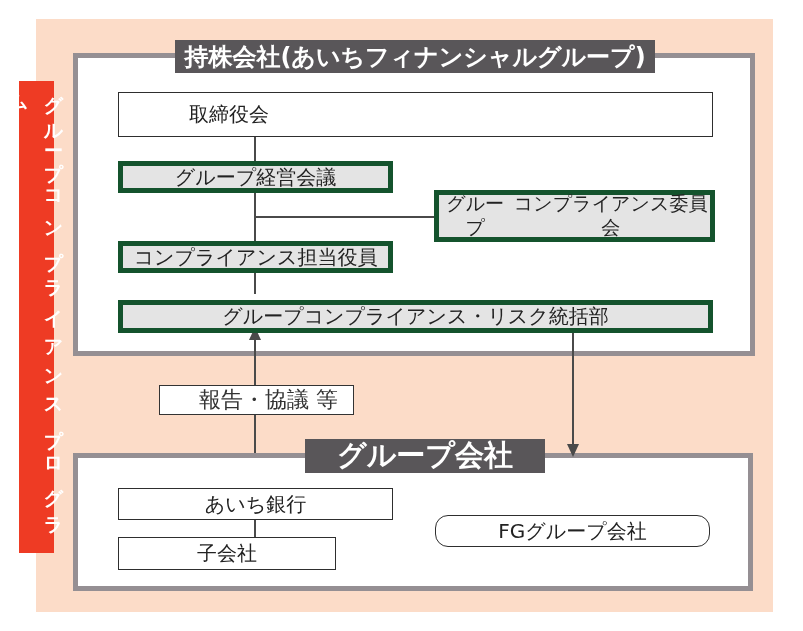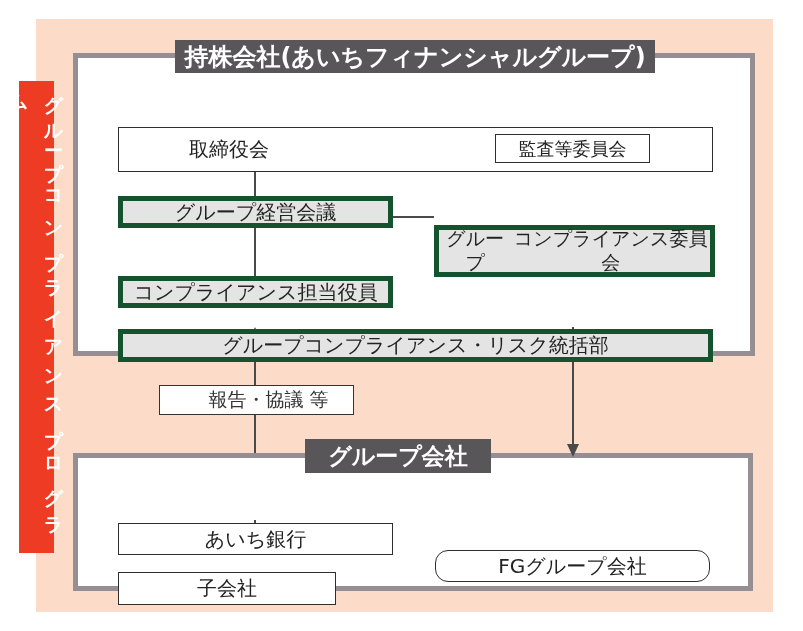--- a/index.html
+++ b/index.html
@@ -18,34 +18,34 @@
     color:#ffffff;font-weight:bold;font-size:19px;letter-spacing:8px;line-height:35px;
   }
   .container{border:5px solid #958f93;background:#ffffff;}
   .upper-container{left:73px;top:53px;width:682px;height:303px;}
   .lower-container{left:73px;top:453px;width:680px;height:138px;}
   .dark-header{
     background:#595659;color:#ffffff;font-weight:bold;
     display:flex;align-items:center;justify-content:center;z-index:6;
   }
   .upper-header{left:175px;top:40px;width:480px;height:33px;font-size:24px;}
-  .lower-header{left:305px;top:439px;width:186px;height:34px;font-size:23px;}
+  .lower-header{left:305px;top:439px;width:240px;height:34px;font-size:29px;}
   .node{
     display:flex;align-items:center;justify-content:center;
-    font-size:20px;color:#222222;z-index:4;text-align:center;margin-top:35px;
+    font-size:20px;color:#222222;z-index:4;text-align:center;
   }
   .white-node{background:#ffffff;border:1.5px solid #2e2e2e;}
   .gray-node{background:#e4e4e4;border:5px solid #14532d;}
   .board-box{left:118px;top:92px;width:595px;height:45px;justify-content:flex-start;padding-left:70px;}
   .audit-box{left:495px;top:99px;width:155px;height:29px;font-size:18px;z-index:5;}
   .mgmt-box{left:118px;top:161px;width:275px;height:32px;}
   .committee-box{left:434px;top:190px;width:281px;height:52px;font-size:19px;line-height:1.25;flex-direction:row;}
   .officer-box{left:118px;top:241px;width:275px;height:32px;}
-  .risk-box{left:118px;top:294px;width:595px;height:33px;}
-  .label-box{z-index:4;background:#ffffff;border:1.5px solid #333333;font-size:19px;
+  .risk-box{left:118px;top:300px;width:595px;height:33px;}
+  .label-box{z-index:4;background:#ffffff;border:1.5px solid #333333;font-size:22px;
     display:flex;align-items:center;justify-content:center;color:#333;padding-left:24px;}
   .report-box{left:159px;top:385px;width:195px;height:30px;}
   .guidance-box{left:476px;top:385px;width:192px;height:30px;}
   .line{background:#4a4a4a;z-index:3;}
   .conn-v1{left:254px;top:137px;width:2px;height:157px;}
   .conn-h1{left:255px;top:216px;width:179px;height:2px;}
   .up-line{left:254px;top:338px;width:2px;height:115px;}
   .down-line{left:572px;top:327px;width:2px;height:119px;}
   .conn-v2{left:254px;top:520px;width:2px;height:17px;}
   .arrowhead{width:0;height:0;z-index:3;}
@@ -71,23 +71,20 @@
   <div class="abs line conn-v1"></div>
   <div class="abs line conn-h1"></div>
   <div class="abs line up-line"></div>
   <div class="abs arrowhead arrow-up"></div>
   <div class="abs line down-line"></div>
   <div class="abs arrowhead arrow-down"></div>
 
   <div class="abs node white-node board-box">
     <span>取締役会</span>
   </div>
-  <div class="abs node white-node audit-box">
-    <span>監査等委員会</span>
-  </div>
   <div class="abs node gray-node mgmt-box">
     <span>グループ経営会議</span>
   </div>
   <div class="abs node gray-node committee-box">
     <span>グループ</span>
     <span>コンプライアンス委員会</span>
   </div>
   <div class="abs node gray-node officer-box">
     <span>コンプライアンス担当役員</span>
   </div>

